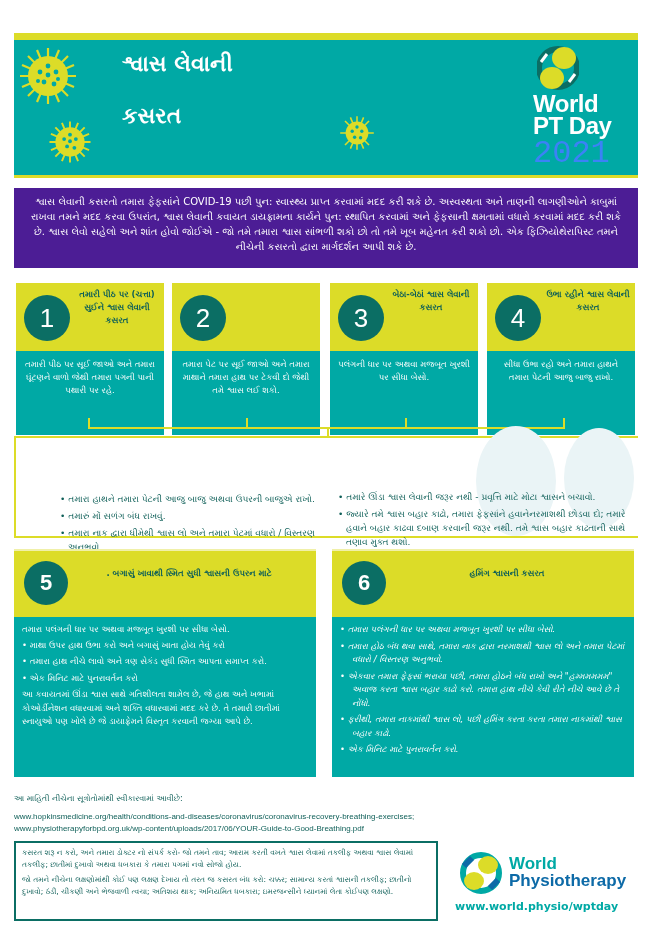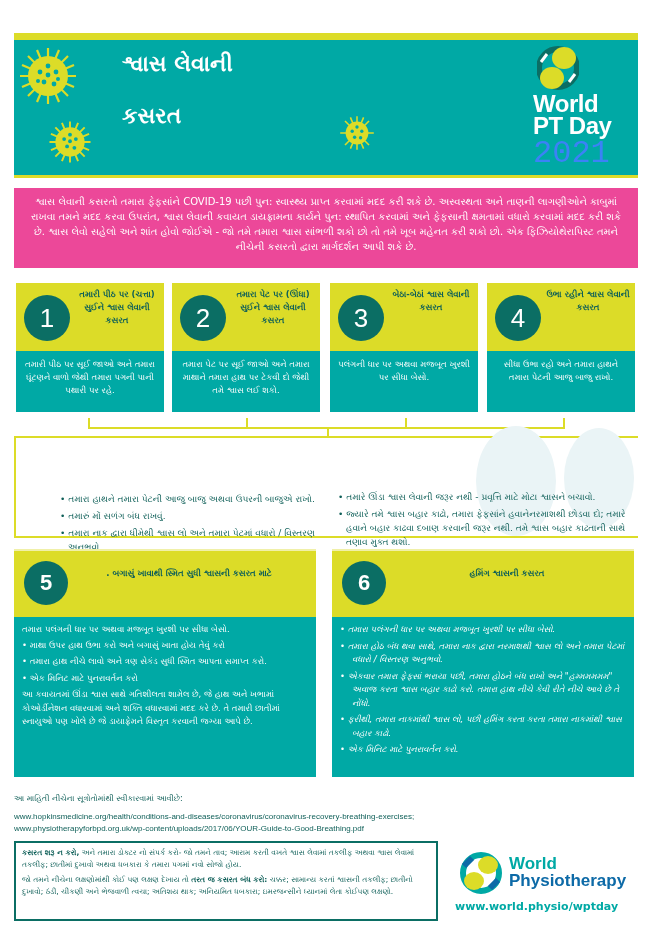--- a/index.html
+++ b/index.html
@@ -7,26 +7,26 @@
   .abs { position: absolute; }
 
   
   .header { left: 14px; top: 33px; width: 624px; height: 145px; background: #00a9a5; border-top: 7px solid #dcdc28; border-bottom: 3px solid #dcdc28; }
   .title { left: 122px; top: 38px; color: #fff; font-size: 22px; font-weight: bold; line-height: 52px; }
   .virus { position: absolute; }
   .ptday-text { left: 533px; top: 93px; color: #fff; font-family: "Liberation Sans", sans-serif; font-weight: bold; font-size: 24px; line-height: 22px; letter-spacing: -0.5px; }
   .ptday-year { left: 533px; top: 141px; color: #3b82f6; font-family: Liberation Mono, monospace; font-size: 32px; line-height: 26px; }
 
   
-  .intro { left: 14px; top: 188px; width: 624px; height: 80px; background: #ec4899; color: #fff; font-size: 10px; line-height: 15px; text-align: center; padding: 6px 12px; }
+  .intro { left: 14px; top: 188px; width: 624px; height: 80px; background: #4c1d95; color: #fff; font-size: 10px; line-height: 15px; text-align: center; padding: 6px 12px; }
 
   
   .card { top: 283px; width: 148px; height: 135px; }
   .card-top { height: 68px; background: #dcdc28; position: relative; }
-  .card-bot { height: 61px; background: #00a9a5; color: #fff; font-size: 8.5px; line-height: 13px; text-align: center; padding: 7px 8px; }
+  .card-bot { height: 84px; background: #00a9a5; color: #fff; font-size: 8.5px; line-height: 13px; text-align: center; padding: 7px 8px; }
   .num { position: absolute; left: 8px; top: 12px; width: 46px; height: 46px; border-radius: 50%; background: #0b6e64; color: #fff; font-family: "Liberation Sans", sans-serif; font-size: 26px; line-height: 46px; text-align: center; }
   .card-title { position: absolute; left: 58px; top: 5px; width: 86px; font-size: 8.5px; font-weight: bold; line-height: 13px; text-align: center; color: #0e5f58; }
 
   
   .line { background: #dcdc28; position: absolute; }
 
   
   .tips { left: 14px; top: 436px; width: 624px; height: 102px; border: 2px solid #dcdc28; border-right: none; background: transparent; }
   .tips ul { list-style: none; position: absolute; font-size: 9px; line-height: 14px; color: #0e5f58; }
   .tips li { padding-left: 8px; text-indent: -8px; margin-bottom: 3px; }
@@ -42,21 +42,21 @@
   .big-bot li { padding-left: 12px; text-indent: -12px; margin-bottom: 3px; }
   .big-bot p { margin-bottom: 2px; }
 
   
   .src-label { left: 14px; top: 794px; font-size: 8px; color: #0e5f58; }
   .src-links { left: 14px; top: 811px; font-size: 8px; line-height: 12px; color: #0e5f58; font-family: "Liberation Sans", sans-serif; }
 
   
   .warn { left: 14px; top: 841px; width: 424px; height: 80px; border: 2px solid #0b6e64; padding: 4px 6px; font-size: 7.5px; line-height: 12px; color: #0e5f58; }
   .warn p { margin-bottom: 3px; }
-  .warn b { font-weight: bold; }
+  .warn b { font-weight: normal; }
 
   
   .wp-text { left: 509px; top: 855px; color: #0d6aa7; font-family: "Liberation Sans", sans-serif; font-weight: bold; font-size: 17px; line-height: 17px; }
   .wp-url { left: 455px; top: 900px; color: #00a9a5; font-family: "DejaVu Sans", sans-serif; font-size: 11px; font-weight: bold; }
 </style>
 </head>
 <body>
 
 <div class="abs header"></div>
 
@@ -146,21 +146,20 @@
 <div class="abs card" style="left:16px;">
   <div class="card-top">
     <div class="num">1</div>
     <div class="card-title">તમારી પીઠ પર (ચત્તા) સુઈને શ્વાસ લેવાની કસરત</div>
   </div>
   <div class="card-bot">તમારી પીઠ પર સૂઈ જાઓ અને તમારા ઘૂંટણને વાળો જેથી તમારા પગની પાની પથારી પર રહે.</div>
 </div>
 <div class="abs card" style="left:172px;">
   <div class="card-top">
     <div class="num">2</div>
-    <div class="card-title">તમારા પેટ પર (ઊંધા) સુઈને શ્વાસ લેવાની કસરત</div>
   </div>
   <div class="card-bot">તમારા પેટ પર સૂઈ જાઓ અને તમારા માથાને તમારા હાથ પર ટેકવી દો જેથી તમે શ્વાસ લઈ શકો.</div>
 </div>
 <div class="abs card" style="left:330px;">
   <div class="card-top">
     <div class="num">3</div>
     <div class="card-title">બેઠા-બેઠાં શ્વાસ લેવાની કસરત</div>
   </div>
   <div class="card-bot">પલંગની ધાર પર અથવા મજબૂત ખુરશી પર સીધા બેસો.</div>
 </div>
@@ -194,21 +193,21 @@
   <ul style="left:322px;top:8px;width:296px;margin-top:44px;">
     <li>• તમારે ઊંડા શ્વાસ લેવાની જરૂર નથી - પ્રવૃત્તિ માટે મોટા શ્વાસને બચાવો.</li>
     <li>• જ્યારે તમે શ્વાસ બહાર કાઢો, તમારા ફેફસાંને હવાનેનરમાશથી છોડવા દો; તમારે હવાને બહાર કાઢવા દબાણ કરવાની જરૂર નથી. તમે શ્વાસ બહાર કાઢતાની સાથે તણાવ મુક્ત થશો.</li>
     <li>• એક મિનિટ માટે પુનરાવર્તન કરો.</li>
   </ul>
 </div>
 
 <div class="abs bigcard" style="left:14px;">
   <div class="big-top">
     <div class="big-num">5</div>
-    <div class="big-title">. બગાસું ખાવાથી સ્મિત સુધી શ્વાસની કસરત માટે</div>
+    <div class="big-title">. બગાસું ખાવાથી સ્મિત સુધી શ્વાસની ઉપરન માટે</div>
   </div>
   <div class="big-bot" style="height:160px;">
     <p>તમારા પલંગની ધાર પર અથવા મજબૂત ખુરશી પર સીધા બેસો.</p>
     <ul>
       <li>• માથા ઉપર હાથ ઉભા કરો અને બગાસું ખાતા હોય તેવું કરો</li>
       <li>• તમારા હાથ નીચે લાવો અને ત્રણ સેકંડ સુધી સ્મિત આપતા સમાપ્ત કરો.</li>
       <li>• એક મિનિટ માટે પુનરાવર્તન કરો</li>
     </ul>
     <p>આ કવાયતમાં ઊંડા શ્વાસ સાથે ગતિશીલતા શામેલ છે, જે હાથ અને ખભામાં કોઓર્ડીનેશન વધારવામાં અને શક્તિ વધારવામાં મદદ કરે છે. તે તમારી છાતીમાં સ્નાયુઓ પણ ખોલે છે જે ડાયાફ્રેમને વિસ્તૃત કરવાની જગ્યા આપે છે.</p>
   </div>

